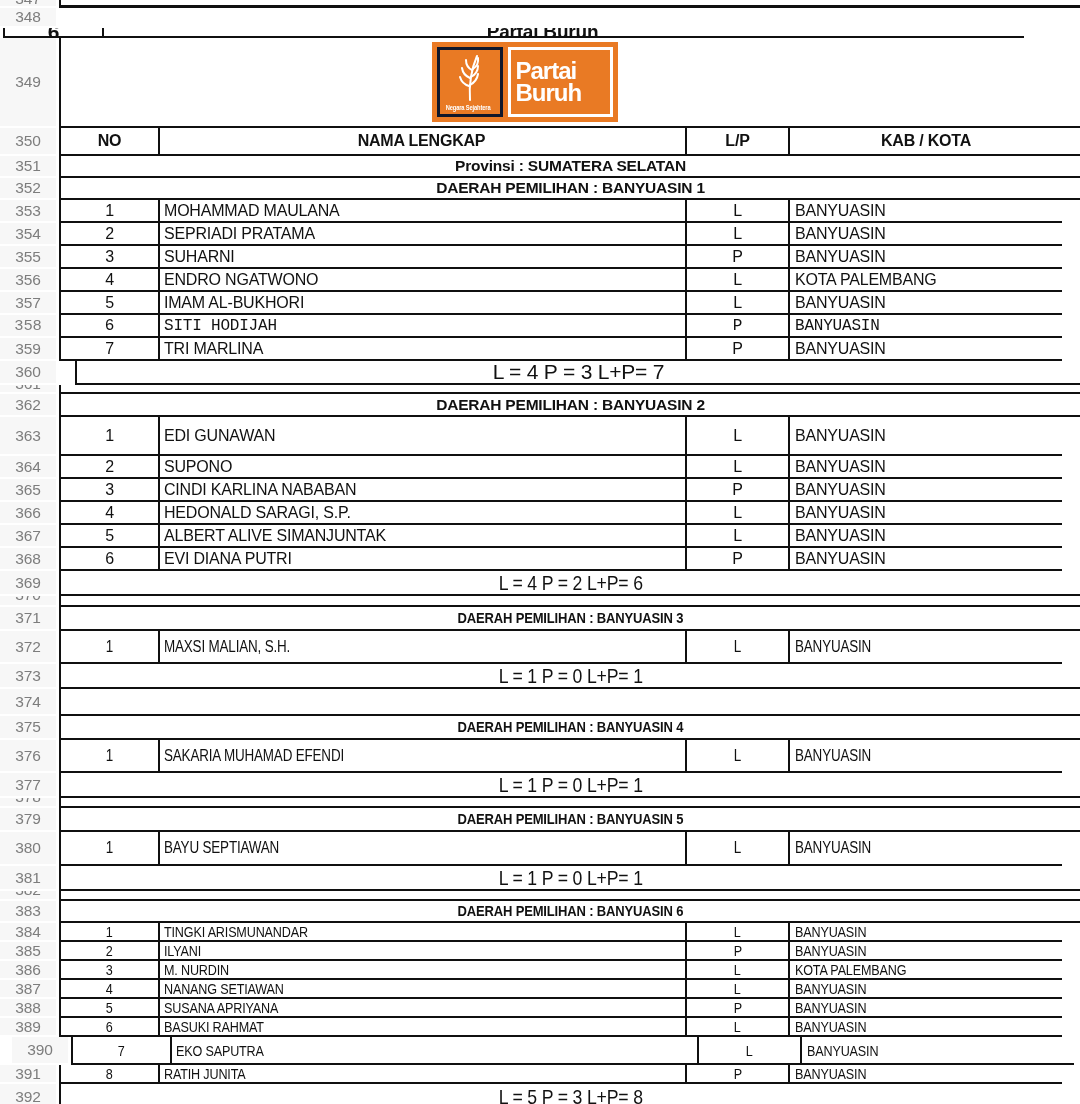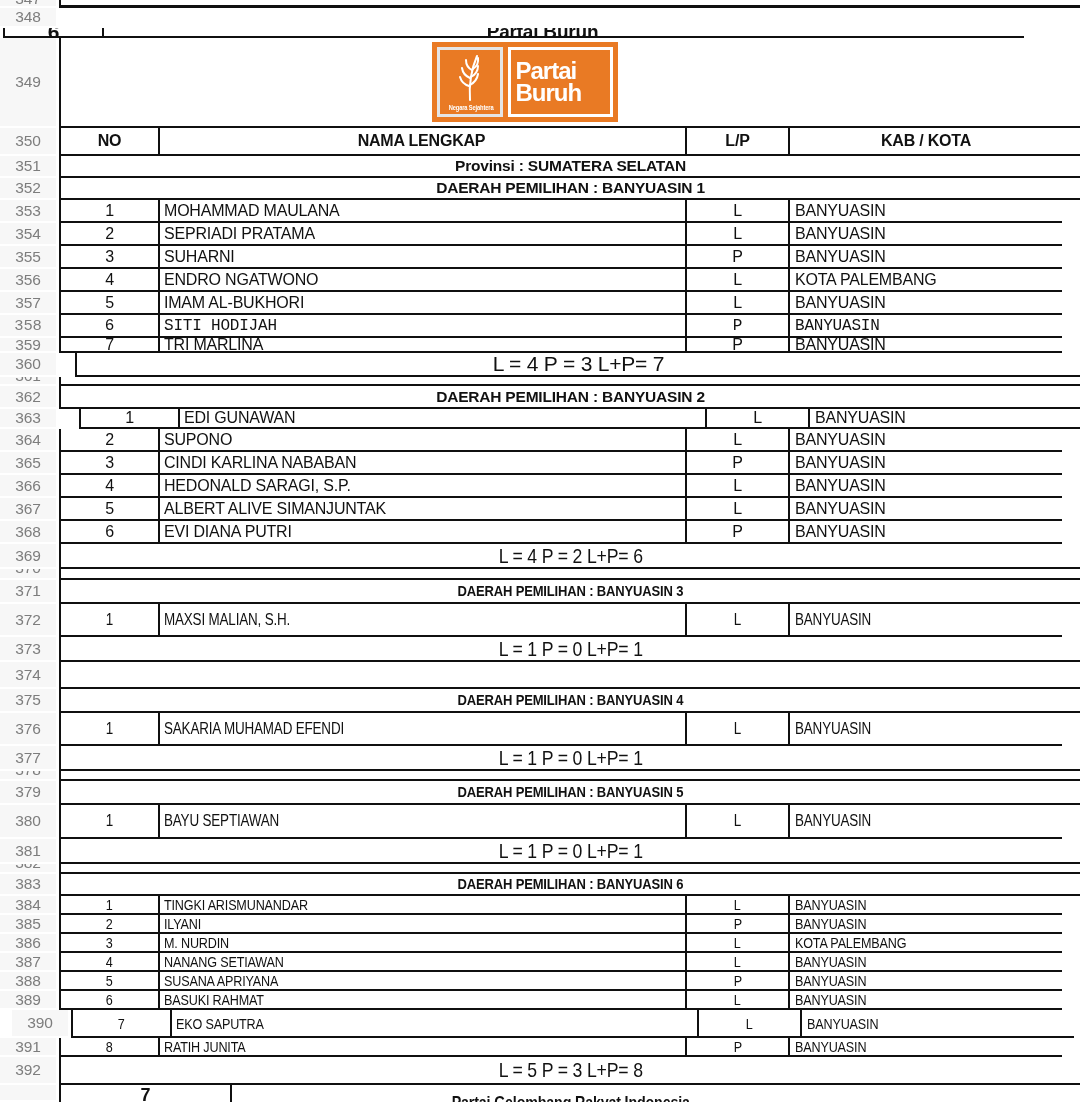--- a/index.html
+++ b/index.html
@@ -40,22 +40,22 @@
   .fs-sec{font-size:15.5px;font-weight:bold;}
   
   .cond .sq{display:inline-block;transform:scaleX(0.84);transform-origin:center;}
   .cond .cell:not(.ctr) .sq{transform-origin:left center;}
   
   .logo{
     width:186px;height:80px;box-sizing:border-box;display:flex;gap:5px;
     padding:5px;transform:translateX(-46px);
   }
   .logo-left{
-    width:66px;flex:none;border:3px solid #e5e5e5;box-sizing:border-box;
-    display:flex;flex-direction:column;align-items:flex-start;justify-content:flex-end;
+    width:66px;flex:none;border:3px solid #0f172a;box-sizing:border-box;
+    display:flex;flex-direction:column;align-items:flex-end;justify-content:flex-end;
     position:relative;
   }
   .logo-left svg{position:absolute;top:2px;left:50%;transform:translateX(-50%);}
   .logo-caption{
     color:#fff;font-size:8px;line-height:10px;white-space:nowrap;
     transform:scaleX(0.72);margin-bottom:1px;font-weight:bold;
   }
   .logo-right{
     flex:1;border:3px solid #fff;box-sizing:border-box;color:#fff;
     display:flex;flex-direction:column;justify-content:center;padding-left:5px;
@@ -292,21 +292,21 @@
         </div>
         <div class="cell c-lp ctr fs-name">
           <span class="sq">P</span>
         </div>
         <div class="cell c-kab fs-name">
           <span class="sq">BANYUASIN</span>
         </div>
         <div class="hline w-cells"></div>
       </div>
     </div>
-    <div class="row" style="height: 15px;">
+    <div class="row" style="height: 23px;">
       <div class="gut">
         <span>359</span>
       </div>
       <div class="tp">
         <div class="vline" style="left: 97px;"></div>
         <div class="vline" style="left: 624px;"></div>
         <div class="vline" style="left: 727px;"></div>
         <div class="cell c-no ctr fs-name">
           <span class="sq">7</span>
         </div>
@@ -345,21 +345,21 @@
       <div class="gut">
         <span>362</span>
       </div>
       <div class="tp">
         <div class="fullc fs-sec">
           <span class="sq">DAERAH PEMILIHAN : BANYUASIN 2</span>
         </div>
         <div class="hline w-full"></div>
       </div>
     </div>
-    <div class="row" style="height: 20px; gap: 20px;">
+    <div class="row" style="height: 39px;">
       <div class="gut">
         <span>363</span>
       </div>
       <div class="tp">
         <div class="vline" style="left: 97px;"></div>
         <div class="vline" style="left: 624px;"></div>
         <div class="vline" style="left: 727px;"></div>
         <div class="cell c-no ctr fs-name">
           <span class="sq">1</span>
         </div>

